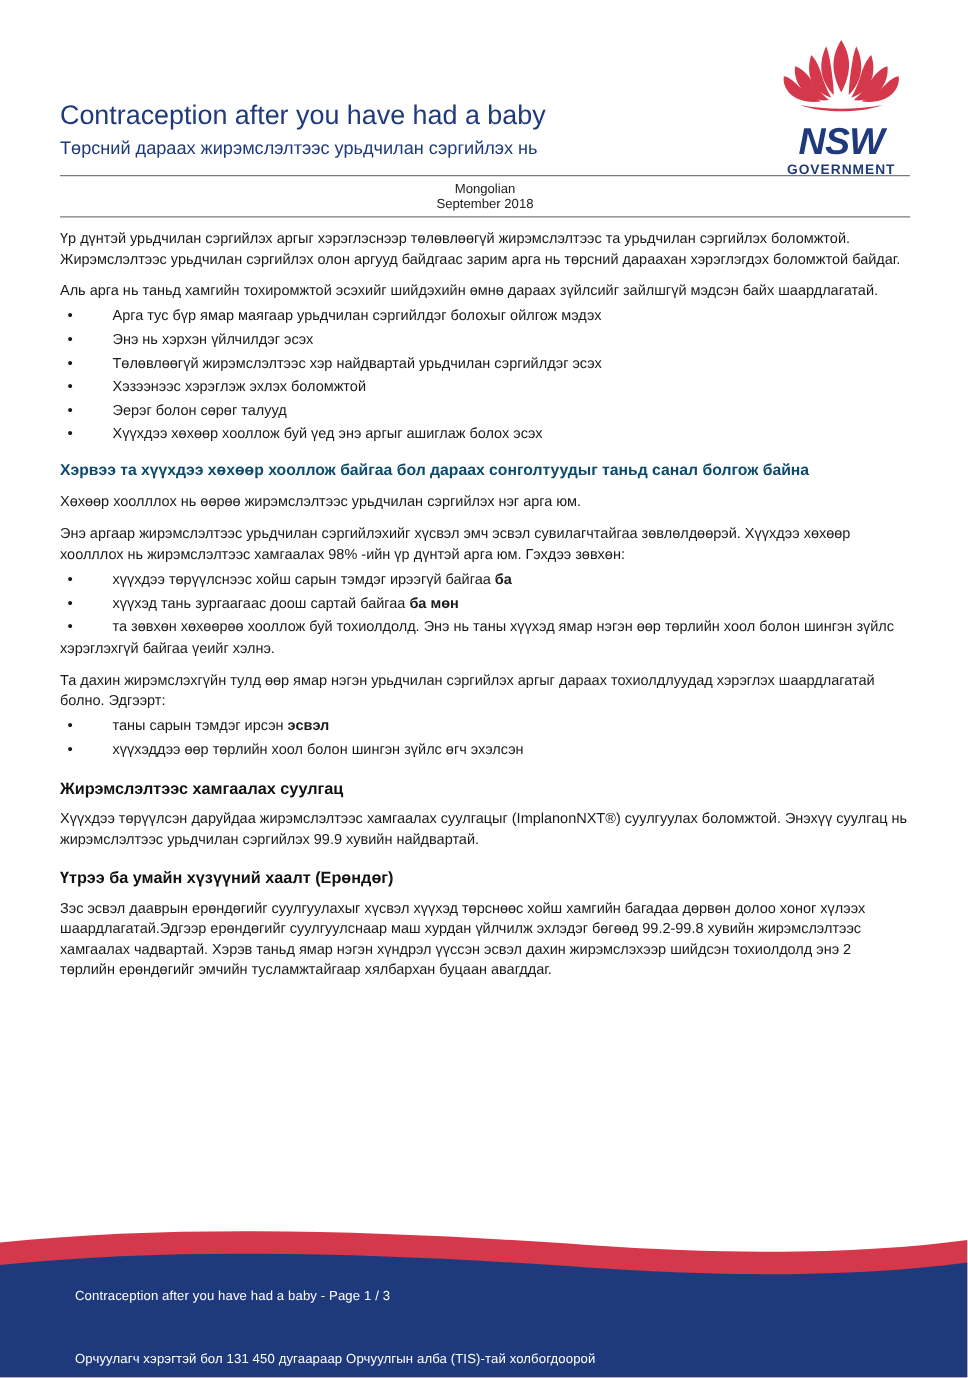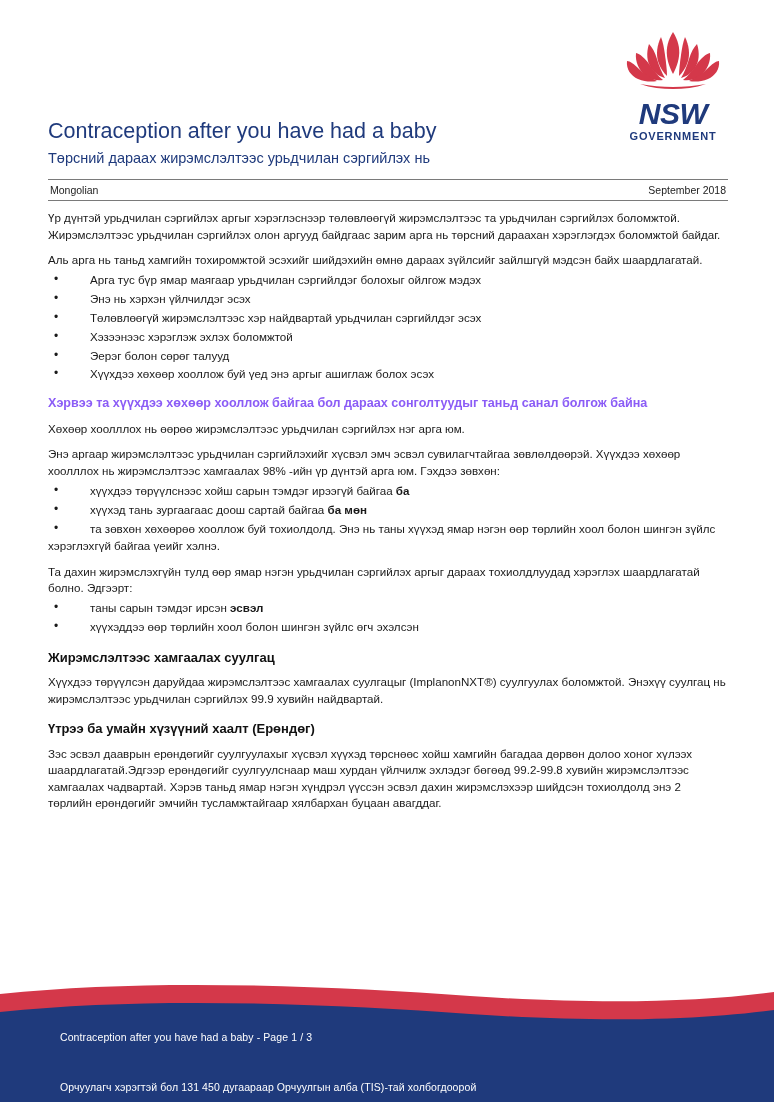--- a/index.html
+++ b/index.html
@@ -55,21 +55,21 @@
     position: absolute;
     left: 48px;
     top: 0;
     width: 680px;
   }
   .doc-title {
     font-size: 21.5px;
     color: #1F3A7C;
     font-weight: normal;
     margin: 0;
-    padding-top: 119px;
+    padding-top: 80px;
     letter-spacing: 0px;
     line-height: 1.15;
   }
   .doc-subtitle {
     font-size: 14.5px;
     color: #1F3A7C;
     font-weight: normal;
     margin: 6px 0 0 0;
     line-height: 1.2;
   }
@@ -77,20 +77,21 @@
   .meta-bar {
     margin-top: 12px;
     border-top: 1.5px solid #7a7a7a;
     border-bottom: 1.5px solid #7a7a7a;
     padding: 4px 2px 4px 2px;
     display: flex;
     justify-content: space-between;
     align-items: center;
     font-size: 10.5px;
     color: #222;
+    flex-direction: column;
   }
 
   
   .body-wrap {
     margin-top: 9px;
     font-size: 11.6px;
     line-height: 1.42;
     color: #1a1a1a;
   }
   .para {
@@ -113,21 +114,21 @@
     content: "\2022";
     position: absolute;
     left: 6px;
     top: -1px;
     font-size: 12px;
   }
 
   .section-head {
     font-size: 12.6px;
     font-weight: bold;
-    color: #8b5cf6;
+    color: #0c4a6e;
     margin: 13px 0 9px 0;
     line-height: 1.25;
   }
   .sub-head {
     font-size: 13px;
     font-weight: bold;
     color: #111;
     margin: 13px 0 7px 0;
   }
   b.inl { font-weight: bold; }

